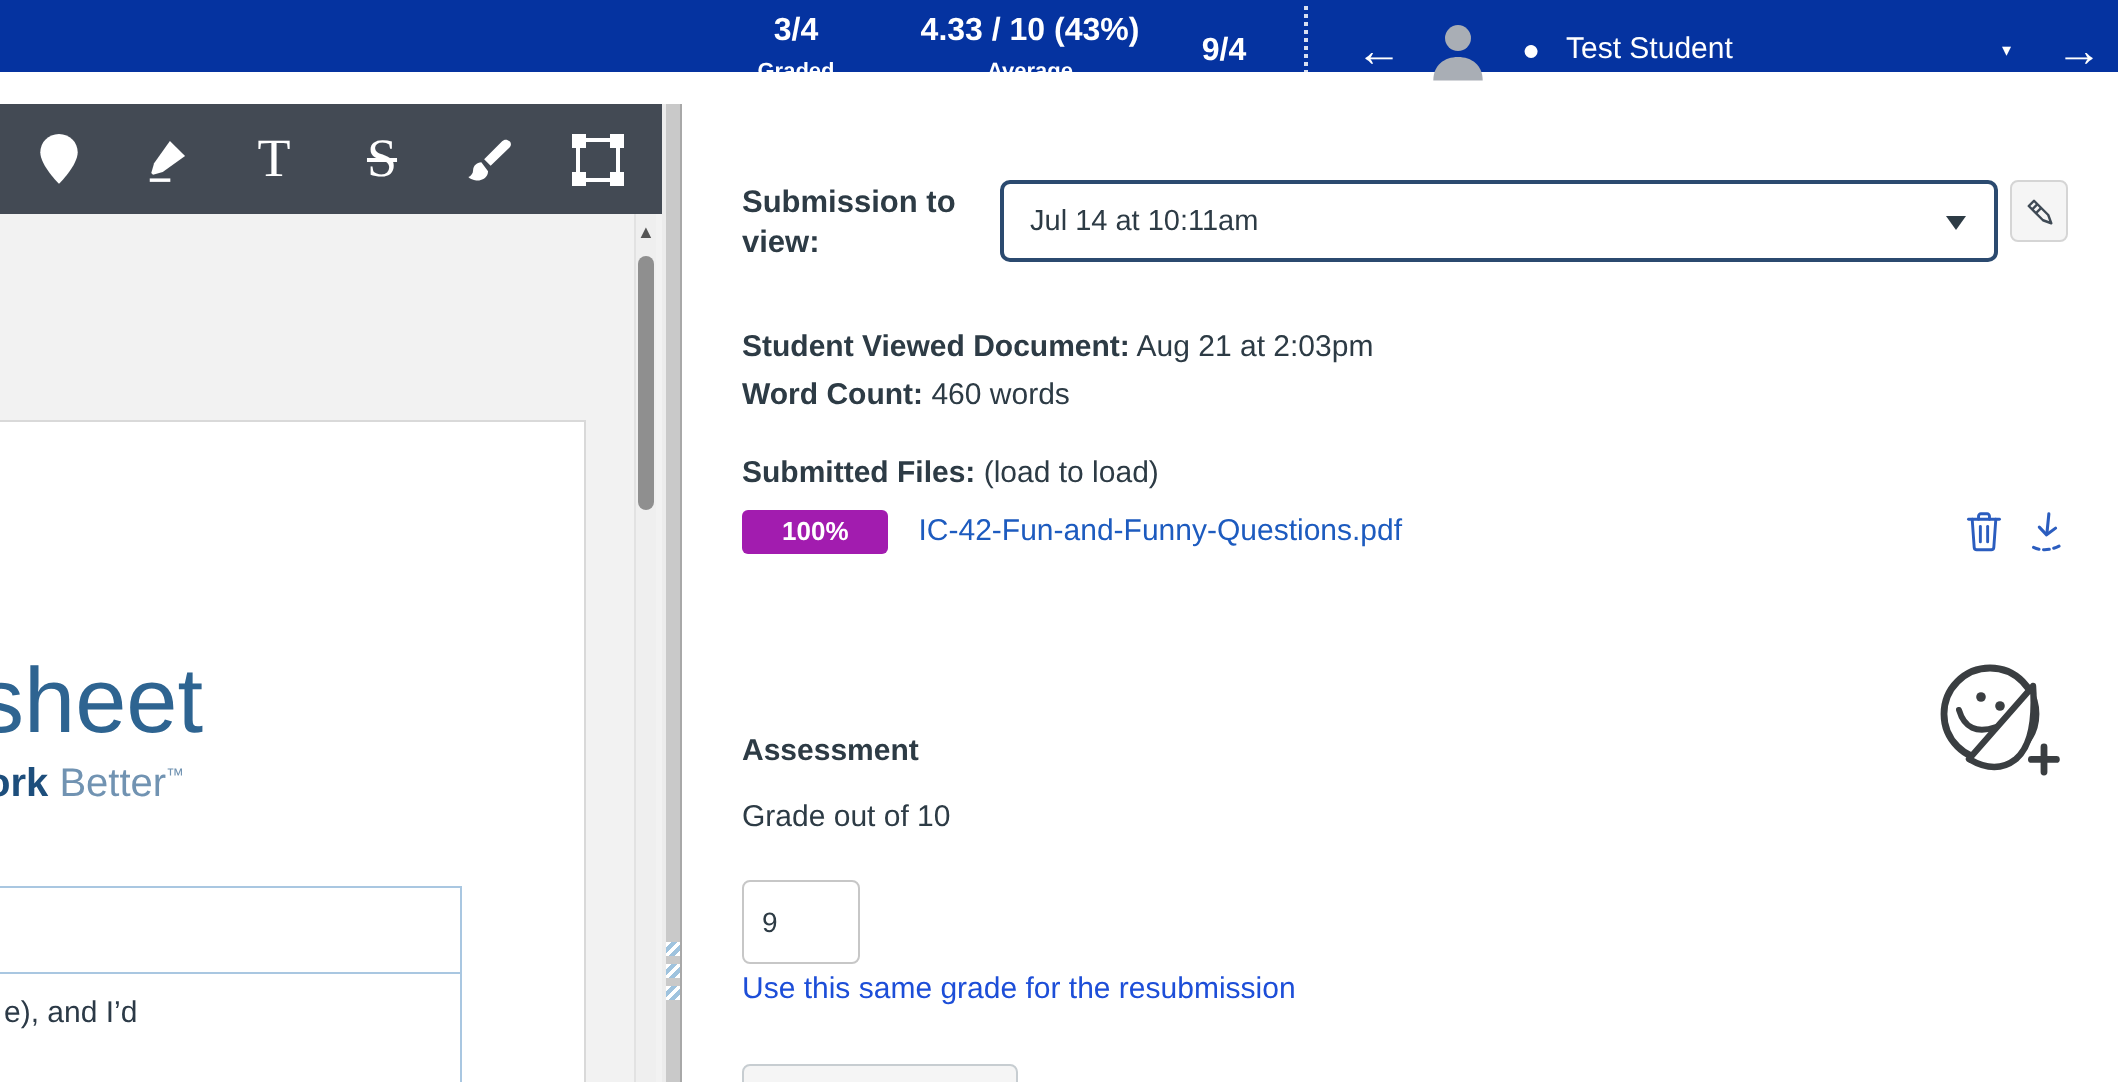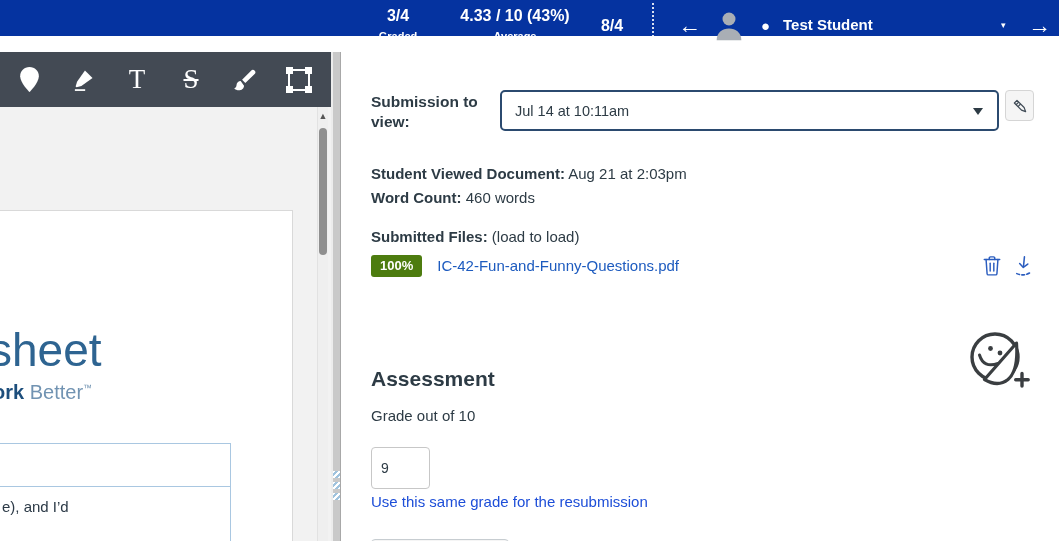--- a/index.html
+++ b/index.html
@@ -15,21 +15,21 @@
   .stat-graded { left:366; left:366px; width:64px; top:0; }
   .stat-average { left:430px; width:170px; top:0; }
   .stat-ratio { left:588px; width:48px; top:10px; }
   .stat-ratio .val { font-size:16px; font-weight:600; margin-top:8px; }
   .topbar-sep { position:absolute; left:652px; top:3px; height:46px; border-left:2px dotted rgba(255,255,255,.85); }
   .nav-arrow { position:absolute; top:10px; font-size:23px; font-weight:400; color:#fff; cursor:pointer; line-height:30px; }
   .arrow-back { left:678px; }
   .arrow-next { left:1028px; }
   .avatar { position:absolute; left:710px; top:7px; width:38px; height:38px; }
   .status-dot { position:absolute; left:761px; top:18px; font-size:15px; line-height:15px; color:#fff; }
-  .student-name { position:absolute; left:783px; top:16px; font-size:15px; font-weight:700; }
+  .student-name { position:absolute; left:783px; top:16px; font-size:15px; font-weight:400; }
   .topbar-caret { position:absolute; left:1001px; top:20px; font-size:9px; }
 
   
   .left-panel { position:absolute; left:0; top:52px; width:331px; height:489px; background:#f2f2f2; }
   .anno-toolbar { position:absolute; left:0; top:0; width:331px; height:55px; background:#434A54;
                   display:flex; align-items:center; padding-left:2px; }
   .tool-btn { width:54px; height:55px; display:flex; align-items:center; justify-content:center; cursor:pointer; }
   .tool-glyph { color:#fff; font-family:"Liberation Serif", serif; font-size:27px; line-height:27px; }
   .strike { text-decoration:line-through; }
   .area-box { position:relative; width:22px; height:22px; border:2px solid #fff; }
@@ -73,27 +73,27 @@
                 border-radius:4px; display:flex; align-items:center; justify-content:center; cursor:pointer; }
 
   .meta-line { font-size:15px; line-height:18px; }
   .meta-line b { font-weight:700; }
   .mt-viewed { margin-top:33px; }
   .mt-wc { margin-top:6px; }
   .mt-files { margin-top:21px; }
 
   .file-row { margin-top:8px; display:flex; align-items:center; justify-content:space-between; }
   .file-left { display:flex; align-items:center; }
-  .sim-badge { background:#4d7c0f; color:#fff; font-size:13px; font-weight:700; padding:3px 9px 4px;
+  .sim-badge { background:#a21caf; color:#fff; font-size:13px; font-weight:700; padding:3px 20px 4px;
                border-radius:3px; cursor:pointer; }
   .file-link { margin-left:15px; color:#1D5BBF; font-size:15px; text-decoration:none; cursor:pointer; }
   .file-actions { display:flex; align-items:center; gap:10px; }
   .icon-btn { background:none; border:none; cursor:pointer; padding:0; line-height:0; }
 
-  .assess-title { margin-top:90px; font-size:21px; font-weight:600; }
+  .assess-title { margin-top:90px; font-size:15px; font-weight:600; }
   .grade-label { margin-top:16px; font-size:15px; }
   .grade-input { margin-top:23px; display:block; width:59px; height:42px; border:1px solid #c7c7c7;
                  border-radius:4px; font-size:14px; padding-left:9px; color:#2D3B45;
                  font-family:"Liberation Sans", sans-serif; }
   .resub-link { display:inline-block; margin-top:4px; color:#1d4ed8; font-size:15px; text-decoration:none; cursor:pointer; }
   .rubric-btn { margin-top:28px; display:inline-block; background:#f5f5f5; border:1px solid #c7cdd1;
                 border-radius:4px; font-size:16.5px; color:#2D3B45; padding:12px 24px 14px;
                 font-family:"Liberation Sans", sans-serif; cursor:pointer; }
 
   .sticker-btn { position:absolute; right:26px; top:276px; width:68px; height:64px; background:none; border:none; cursor:pointer; padding:0; }
@@ -106,21 +106,21 @@
   <div class="topbar">
     <div class="stat stat-graded">
       <div class="val">3/4</div>
       <div class="lbl">Graded</div>
     </div>
     <div class="stat stat-average">
       <div class="val">4.33 / 10 (43%)</div>
       <div class="lbl">Average</div>
     </div>
     <div class="stat stat-ratio">
-      <div class="val">8/4</div>
+      <div class="val">9/4</div>
     </div>
 
     <div class="topbar-sep"></div>
 
     <div class="nav-arrow arrow-back">←</div>
 
     <svg class="avatar" viewBox="0 0 24 24">
       <circle cx="12" cy="7.6" r="4.1" fill="#a9aeb5"></circle>
       <path d="M4.2 21 C4.2 16.2 7.7 13.6 12 13.6 C16.3 13.6 19.8 16.2 19.8 21 Z" fill="#a9aeb5"></path>
     </svg>

